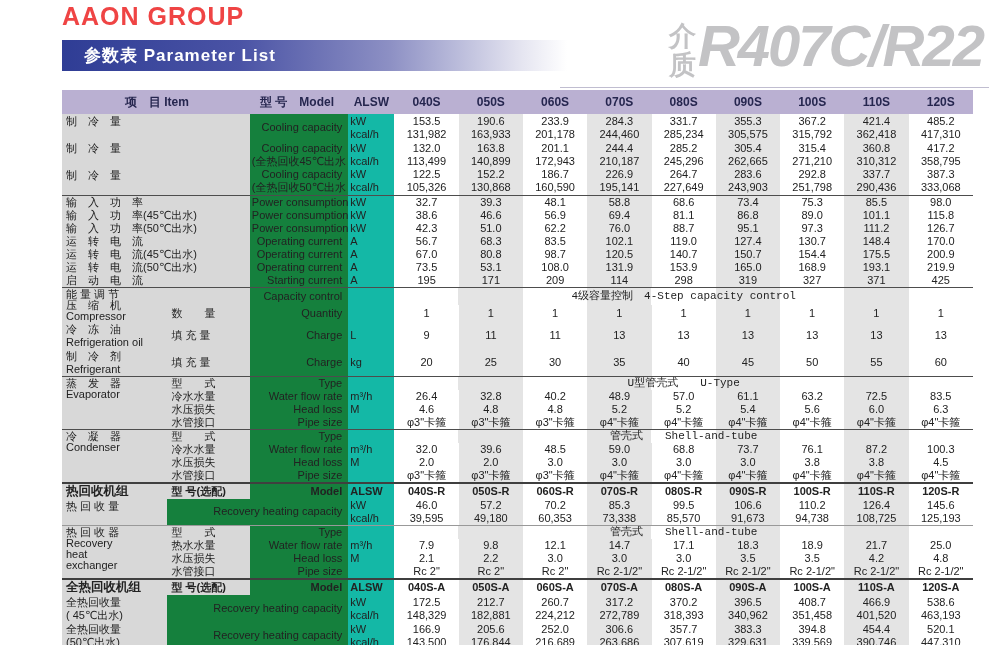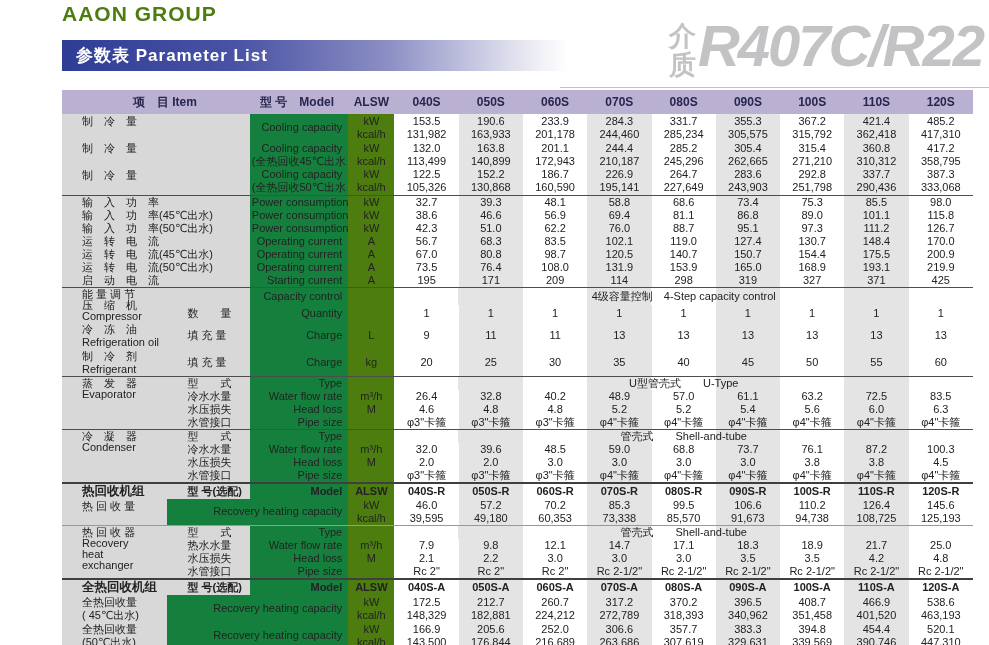--- a/index.html
+++ b/index.html
@@ -1,42 +1,42 @@
 <!DOCTYPE html>
 <html><head>
 <meta charset="utf-8">
 <style>
   html,body{margin:0;padding:0;}
   body{
     width:989px;height:645px;overflow:hidden;background:#fff;position:relative;
     font-family:"Liberation Sans","DejaVu Sans",sans-serif;color:#222;
   }
-  .brand{position:absolute;left:62px;top:2px;font-size:21px;font-weight:bold;color:#4d7c0f;letter-spacing:1px;}
+  .brand{position:absolute;left:62px;top:2px;font-size:25px;font-weight:bold;color:#ef4444;letter-spacing:1px;}
   .banner{
     position:absolute;left:62px;top:40px;width:505px;height:31px;box-sizing:border-box;
     background:linear-gradient(90deg,#2f3d95 0%,#4a53a5 35%,#8d90c4 65%,#e2e2ef 90%,#ffffff 100%);
-    color:#fff;font-size:17px;font-weight:bold;line-height:31px;padding-left:14px;letter-spacing:1px;
+    color:#fff;font-size:17px;font-weight:bold;line-height:31px;padding-left:22px;letter-spacing:1px;
   }
   .medium{position:absolute;right:6px;top:12px;display:flex;color:#c3c3c5;}
   .medium .zh{font-size:27px;font-weight:bold;line-height:29px;margin-top:10px;margin-right:2px;text-align:center;}
   .medium .big{font-size:58px;font-weight:bold;line-height:68px;letter-spacing:-2px;font-style:italic;}
   .rule{position:absolute;left:560px;top:87px;width:429px;height:1px;background:#c0bdd0;}
 
   .tablewrap{position:absolute;left:62px;top:90px;width:911px;}
   table{border-collapse:collapse;table-layout:fixed;width:911px;font-size:11px;color:#222;}
   td{padding:0 2px;vertical-align:middle;line-height:13px;overflow:hidden;white-space:nowrap;}
-  td.ab,td.a,td.b{text-align:left;padding-left:20px;background:#d8d8d8;}
+  td.ab,td.a,td.b{text-align:left;padding-left:4px;background:#d8d8d8;}
   td.en{text-align:right;padding-right:6px;background:#15803d;}
-  td.u{text-align:center;background:#4d7c0f;}
+  td.u{background:#14b8a6;}
   td.v{text-align:center;background:#fff;}
   td.v.s{background:#e4e4e4;}
   td.m{text-align:center;background:linear-gradient(90deg,
       #fff 0,#fff 11.11%,#e4e4e4 11.11%,#e4e4e4 22.22%,#fff 22.22%,#fff 33.33%,
       #e4e4e4 33.33%,#e4e4e4 44.44%,#fff 44.44%,#fff 55.55%,#e4e4e4 55.55%,#e4e4e4 66.66%,
-      #fff 66.66%,#fff 77.77%,#e4e4e4 77.77%,#e4e4e4 88.88%,#fff 88.88%);}
+      #fff 66.66%,#fff 77.77%,#e4e4e4 77.77%,#e4e4e4 88.88%,#fff 88.88%);font-family:Liberation Mono, monospace;}
   tr.head{height:24px;}
   tr.head td{background:#bab0d2 !important;font-weight:bold;font-size:12px;text-align:center;color:#26264f;}
   tr.dbl{height:27px;}
   tr.sgl{height:13px;}
   tr.model{height:16px;}
   tr.model td{font-weight:bold;font-size:11px;}
   tr.model td.a{font-size:12.5px;}
   tr.dark td{border-top:1.5px solid #4d4d4d;margin-top:38px;}
   tr.thick td{border-top:2.5px solid #3f3f3f;}
   tr.thin td{border-top:1px solid #999;}
@@ -196,21 +196,21 @@
           <td class="v s">150.7</td>
           <td class="v">154.4</td>
           <td class="v s">175.5</td>
           <td class="v">200.9</td>
         </tr>
         <tr class="sgl">
           <td colspan="2" class="ab">运　转　电　流(50℃出水)</td>
           <td class="en">Operating current</td>
           <td class="u">A</td>
           <td class="v">73.5</td>
-          <td class="v s">76.4</td>
+          <td class="v s">53.1</td>
           <td class="v">108.0</td>
           <td class="v s">131.9</td>
           <td class="v">153.9</td>
           <td class="v s">165.0</td>
           <td class="v">168.9</td>
           <td class="v s">193.1</td>
           <td class="v">219.9</td>
         </tr>
         <tr class="sgl">
           <td colspan="2" class="ab">启　动　电　流</td>

